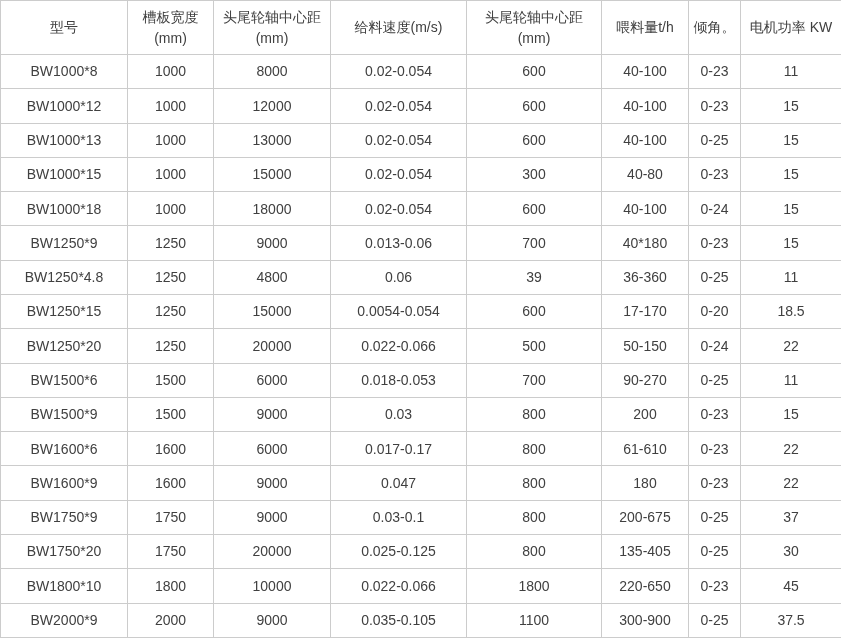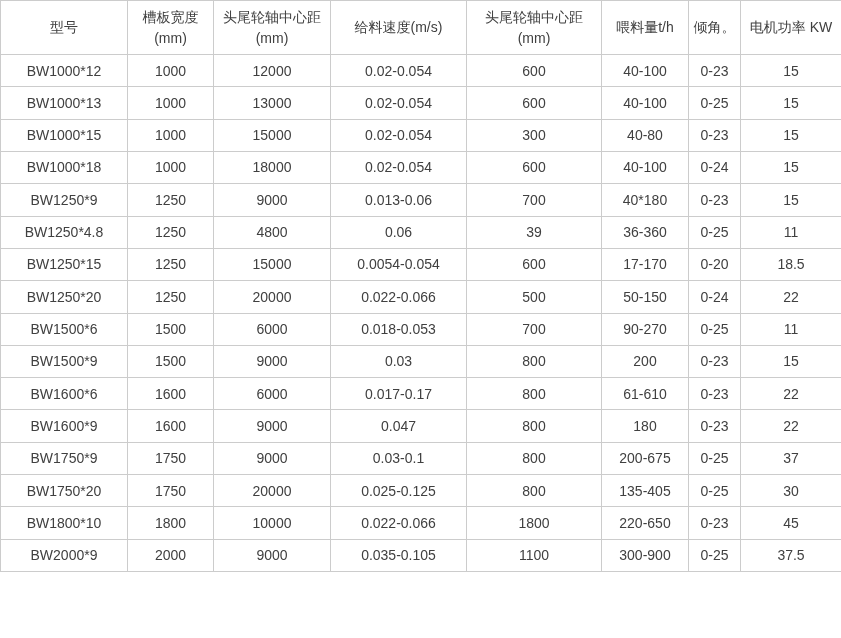--- a/index.html
+++ b/index.html
@@ -6,21 +6,21 @@
     margin: 0;
     padding: 0;
     background: #ffffff;
   }
   body {
     font-family: "Liberation Sans", "DejaVu Sans", sans-serif;
     color: #404040;
   }
   .spec-table {
     width: 841px;
-    height: 572px;
+    height: 638px;
     border-collapse: collapse;
     table-layout: fixed;
     font-size: 14px;
     background: #ffffff;
   }
   .spec-table th,
   .spec-table td {
     border: 1px solid #cccccc;
     text-align: center;
     vertical-align: middle;
@@ -59,20 +59,30 @@
         <th>头尾轮轴中心距(mm)</th>
         <th>给料速度(m/s)</th>
         <th>头尾轮轴中心距(mm)</th>
         <th>喂料量t/h</th>
         <th>倾角。</th>
         <th>电机功率 KW</th>
       </tr>
   </thead>
   <tbody id="table-body">
       <tr>
+        <td>BW1000*8</td>
+        <td>1000</td>
+        <td>8000</td>
+        <td>0.02-0.054</td>
+        <td>600</td>
+        <td>40-100</td>
+        <td>0-23</td>
+        <td>11</td>
+      </tr>
+      <tr>
         <td>BW1000*12</td>
         <td>1000</td>
         <td>12000</td>
         <td>0.02-0.054</td>
         <td>600</td>
         <td>40-100</td>
         <td>0-23</td>
         <td>15</td>
       </tr>
       <tr>

